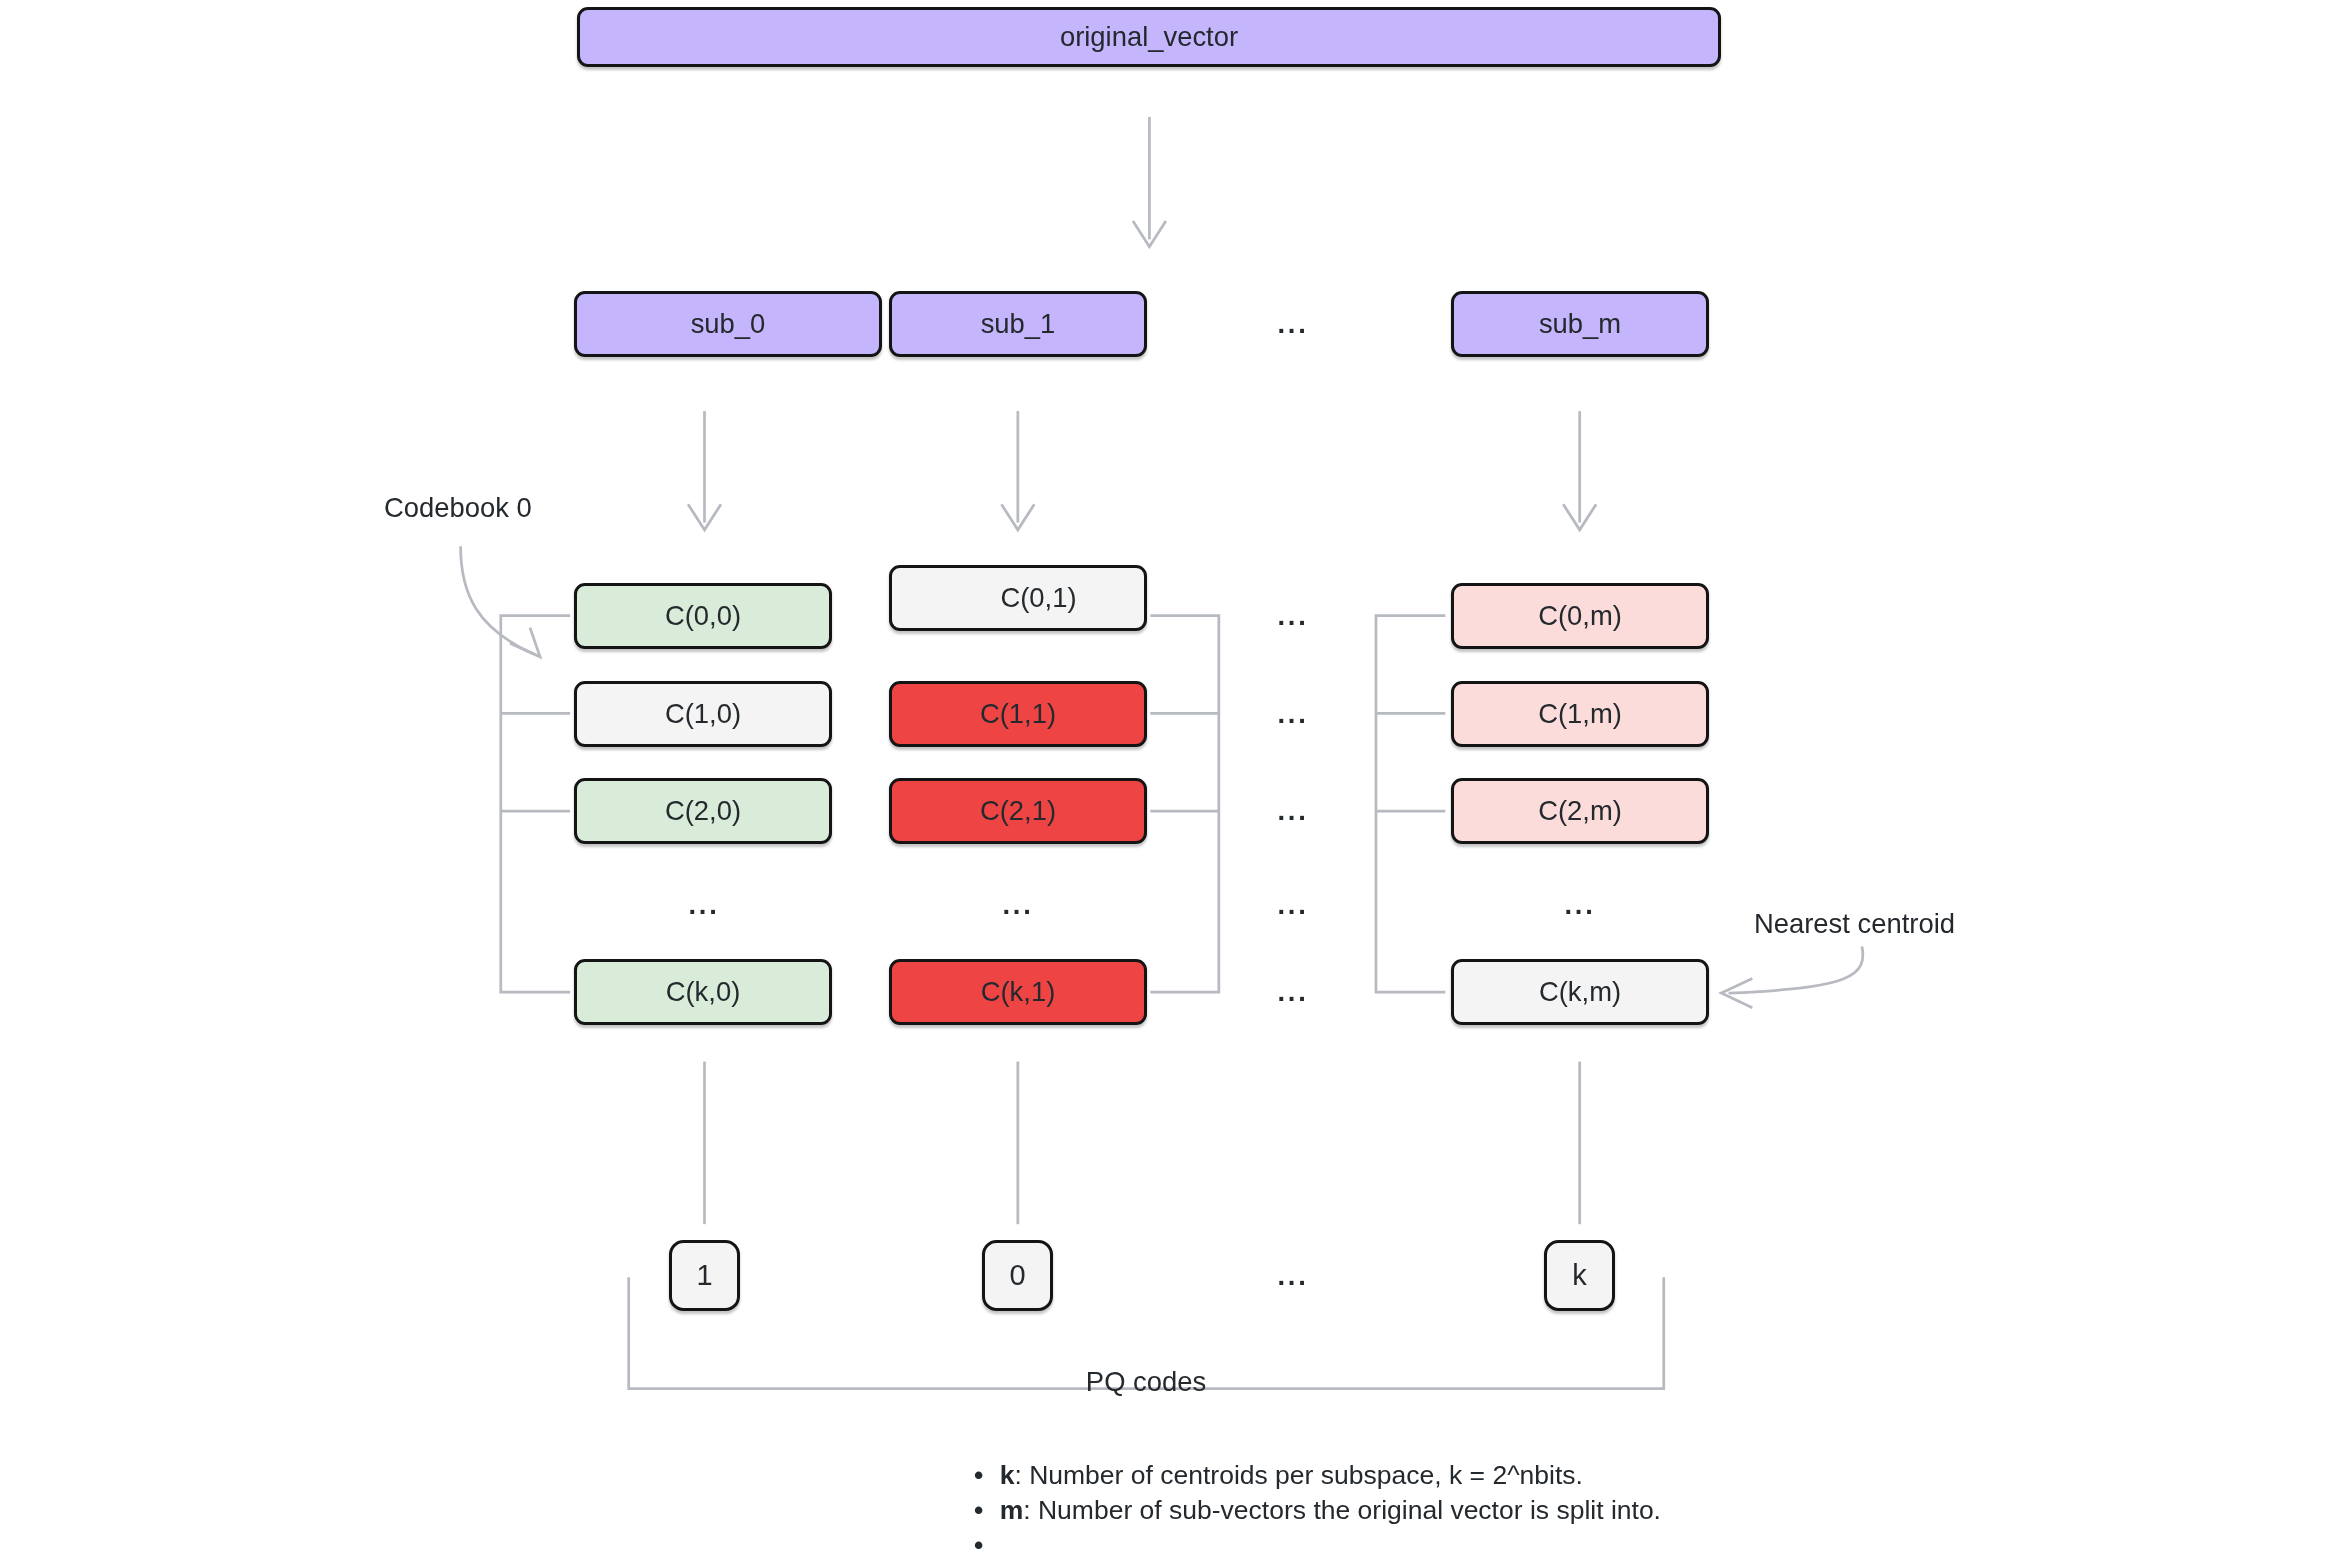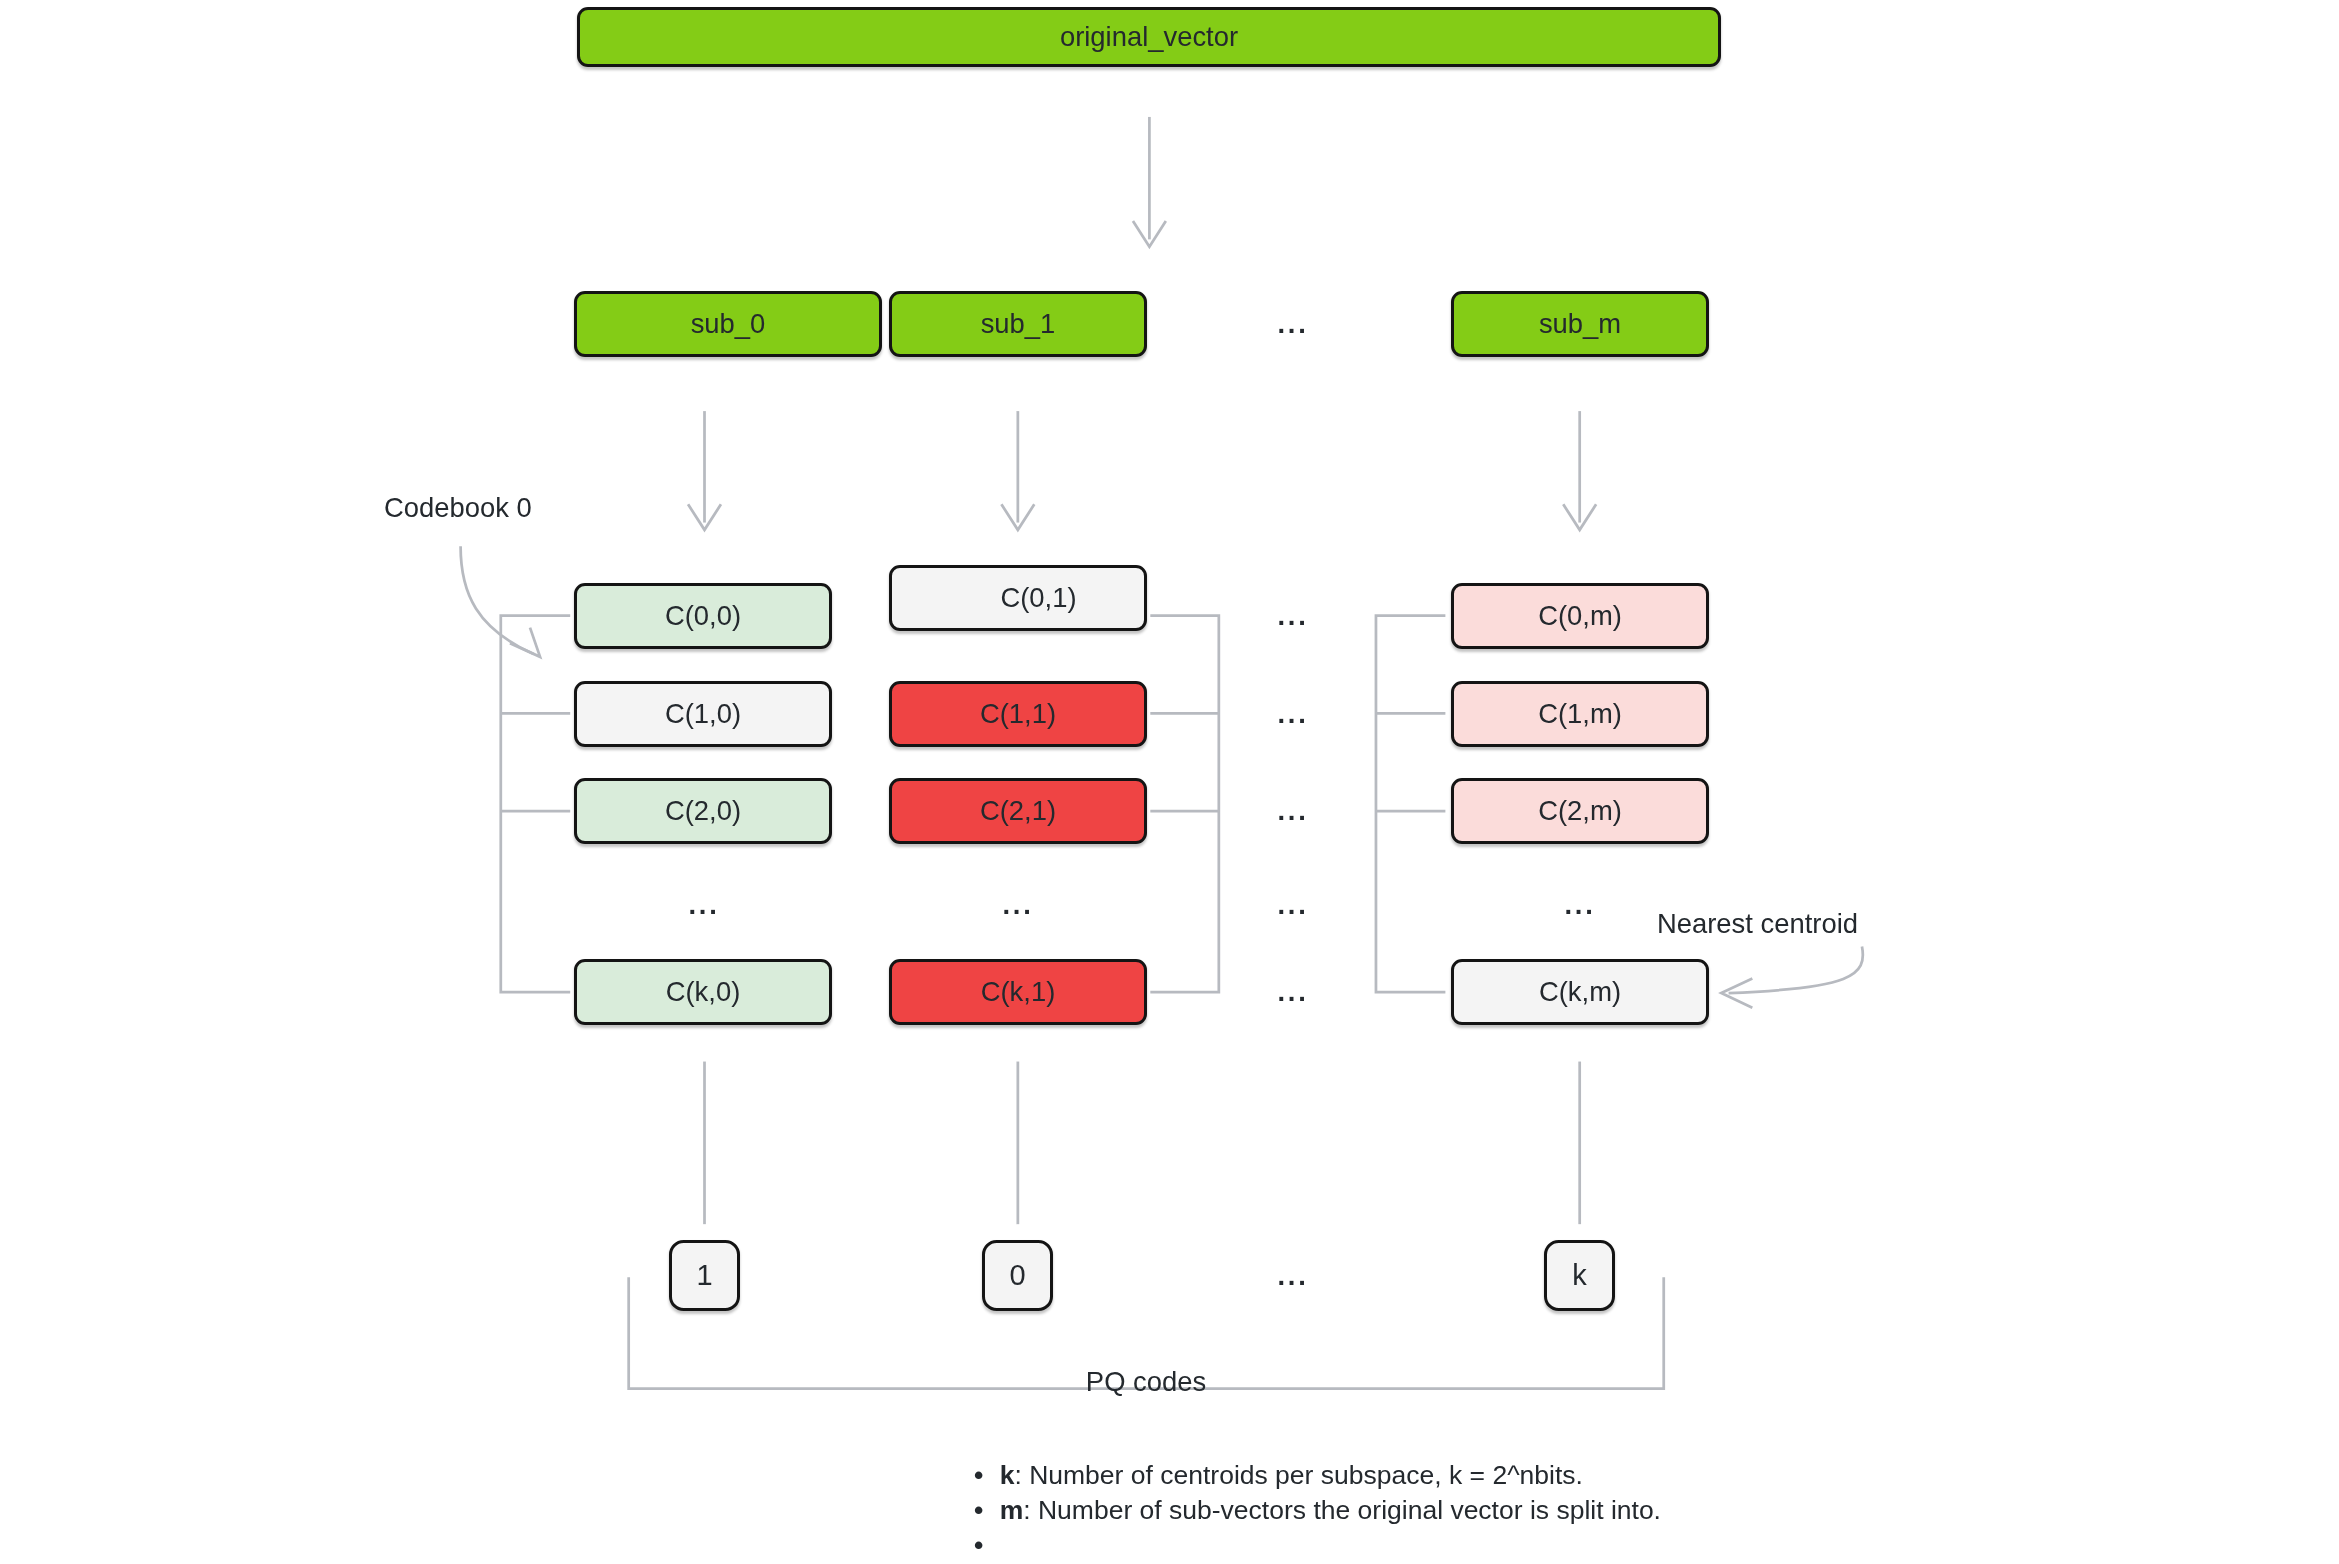--- a/index.html
+++ b/index.html
@@ -13,21 +13,21 @@
   }
   svg.wires{position:absolute;left:0;top:0;z-index:1;}
   .box{
     position:absolute;z-index:2;box-sizing:border-box;
     border:3.2px solid #141414;border-radius:11px;
     display:flex;align-items:center;justify-content:center;
     font-size:27.4px;color:#24292e;background:#ffffff;
     box-shadow:0 2.7px 2.7px rgba(20,20,20,0.25);
     white-space:nowrap;
   }
-  .blue  {background:#84cc16;}
+  .blue  {background:#c4b5fd;}
   .green {background:#d9ecda;}
   .yellow{background:#ef4444;}
   .pink  {background:#fbdcda;}
   .grayf {background:#f4f4f4;}
   .cell{width:258px;height:66px;}
   .codebox{
     width:71px;height:71px;border-radius:14.6px;border-width:3.7px;
     font-size:29px;
   }
   .dots{
@@ -82,21 +82,21 @@
   </svg>
 
   <div class="box blue" style="left:577px;top:7.3px;width:1144px;height:60px;">original_vector</div>
 
   <div class="box blue" style="left:574px;top:291px;width:308px;height:66px;">sub_0</div>
   <div class="box blue" style="left:889px;top:291px;width:258px;height:66px;">sub_1</div>
   <div class="dots" style="left:1293px;top:324px;">...</div>
   <div class="box blue" style="left:1451px;top:291px;width:258px;height:66px;">sub_m</div>
 
   <div class="label" style="left:384px;top:492px;">Codebook 0</div>
-  <div class="label" style="left:1657px;top:908px;text-align:center;">Nearest centroid</div>
+  <div class="label" style="left:1754px;top:908px;text-align:center;">Nearest centroid</div>
 
   <div class="box cell green" style="left:574px;top:583px;">C(0,0)</div>
   <div class="box cell grayf" style="left:574px;top:681px;">C(1,0)</div>
   <div class="box cell green" style="left:574px;top:778px;">C(2,0)</div>
   <div class="dots" style="left:704px;top:905px;">...</div>
   <div class="box cell green" style="left:574px;top:959px;">C(k,0)</div>
 
   <div class="box cell grayf" style="left:889px;top:565px;padding-left:41px;">C(0,1)</div>
   <div class="box cell yellow" style="left:889px;top:681px;">C(1,1)</div>
   <div class="box cell yellow" style="left:889px;top:778px;">C(2,1)</div>

